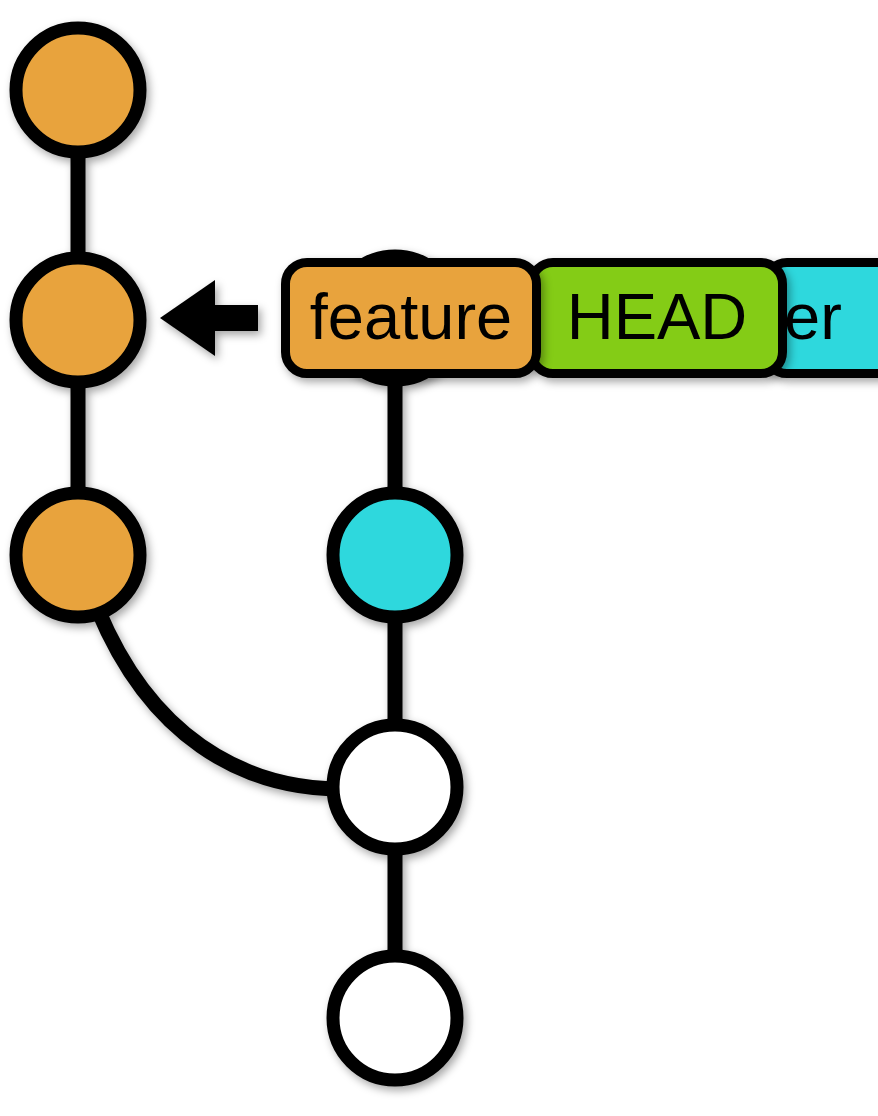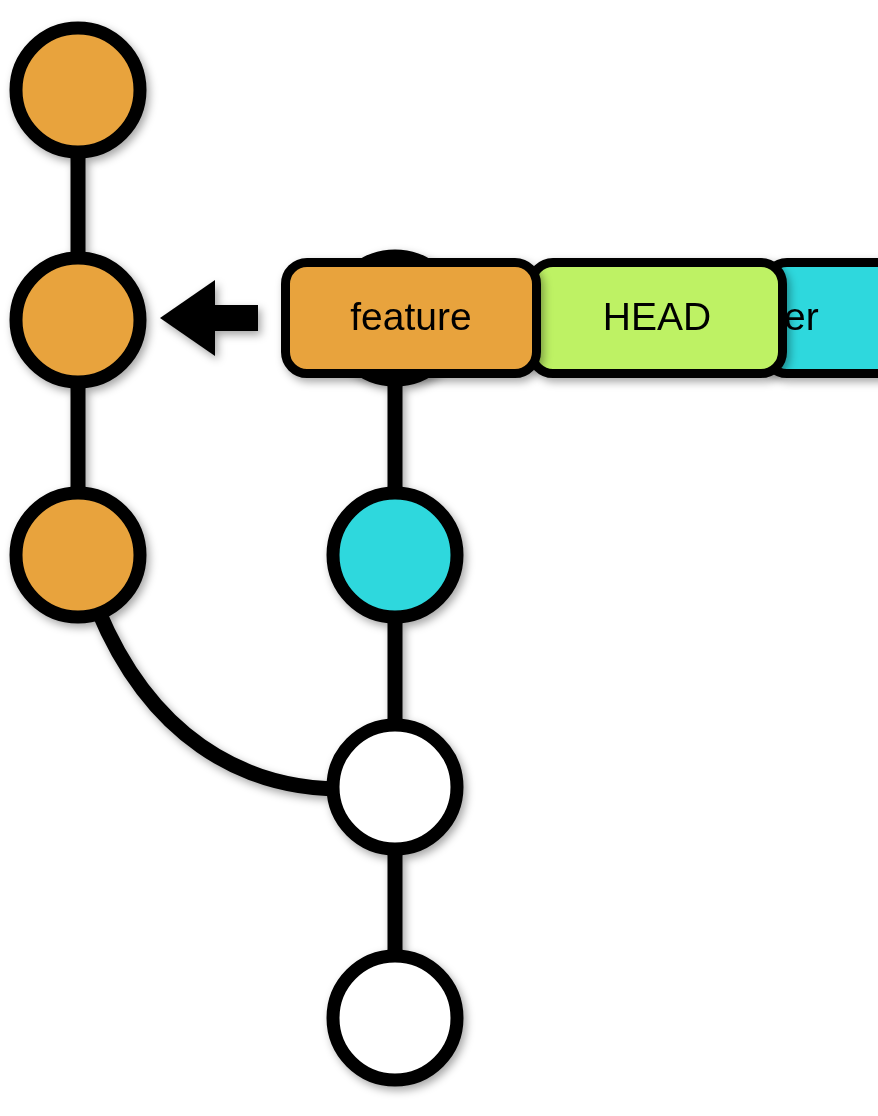--- a/index.html
+++ b/index.html
@@ -25,41 +25,41 @@
     height: 1116px;
   }
   .tag {
     box-sizing: border-box;
     display: flex;
     align-items: center;
     justify-content: center;
     border: 9px solid #000000;
     border-radius: 26px;
     height: 120px;
-    font-size: 39px;
+    font-size: 65px;
     line-height: 1;
     color: #000000;
     letter-spacing: 0px;
     white-space: nowrap;
     filter: drop-shadow(3px 4px 4px rgba(0,0,0,0.35));
   }
   .tag-feature {
     position: absolute;
     left: 281px;
     top: 258px;
     width: 260px;
     background: #e8a33d;
     z-index: 23;
   }
   .tag-head {
     position: absolute;
     left: 527px;
     top: 258px;
     width: 260px;
-    background: #bef264;
+    background: #84cc16;
     z-index: 22;
     text-align: center;
   }
   .tag-other {
     position: absolute;
     left: 761px;
     top: 258px;
     width: 180px;
     background: #2ed8dd;
     z-index: 21;

